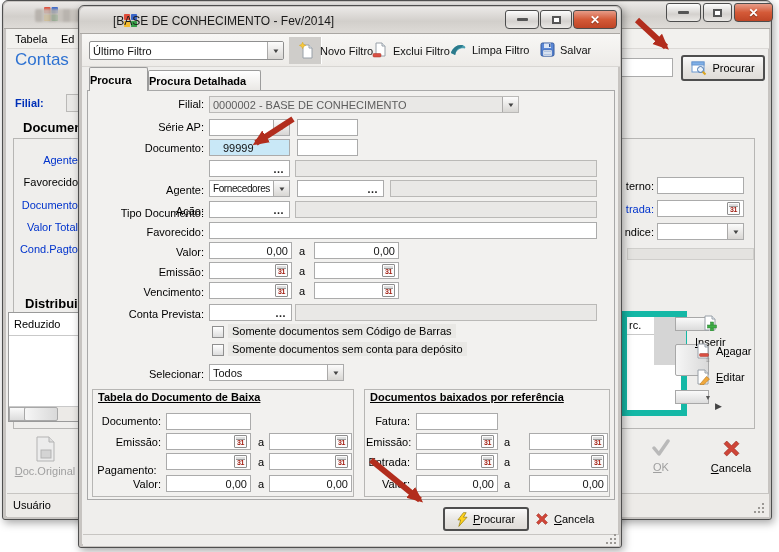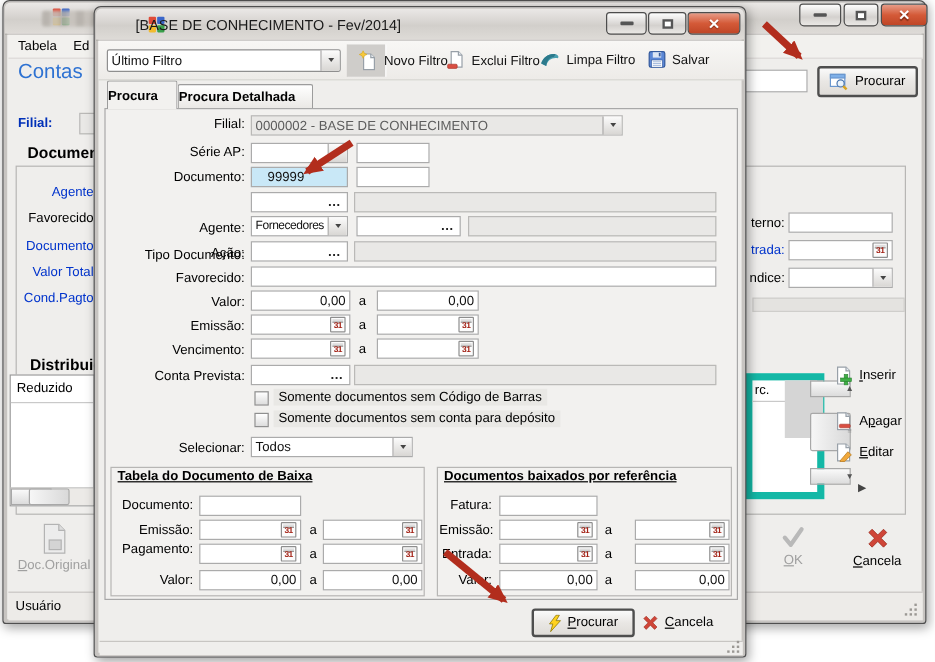--- a/index.html
+++ b/index.html
@@ -150,21 +150,21 @@
       <span class="lb lleft" style="left:2px;top:2px;">rc.</span>
       <span class="lb lleft" style="left:32px;top:2px;">Ob</span>
       <div class="abs" style="left:0;top:17px;width:48px;height:1px;background:#c9c9c9;"></div>
       <div class="abs" style="left:27px;top:0;width:1px;height:48px;background:#d5d5d5;"></div>
       <div class="sbtn abs" style="left:48px;top:0;width:16px;height:14px;">▲</div>
       <div class="sthumb abs" style="left:48px;top:27px;width:16px;height:32px;">≡</div>
       <div class="sbtn abs" style="left:48px;top:73px;width:16px;height:14px;">▼</div>
     </div>
     <span class="lb lleft" style="left:712px;top:400px;color:#444;font-size:9px;">▶</span>
 
-    <div class="flatbtn" style="left:692px;top:304px;">
+    <div class="flatbtn" style="left:692px;top:314px;flex-direction:column;">
       <span>
           <svg width="16" height="16" viewBox="0 0 16 16">
             <path d="M3 1h7l3 3v11H3z" fill="#fff" stroke="#98a0a8"></path>
             <path d="M10 1v3h3" fill="#e8edf2" stroke="#98a0a8"></path>
             <g fill="#3fae46" stroke="#2a7d30" stroke-width=".5">
               <rect x="8.5" y="7" width="3" height="9"></rect>
               <rect x="5.5" y="10" width="9" height="3"></rect>
             </g>
           </svg>
         </span>
@@ -405,21 +405,21 @@
         <span class="lb" style="left:0;top:25px;width:68px;">Documento:</span>
         <div class="fld" style="left:73px;top:23px;width:85px;"></div>
         <span class="lb" style="left:0;top:46px;width:68px;">Emissão:</span>
         <div class="fld" style="left:73px;top:43px;width:85px;">
             <span class="cal"></span>
           </div>
         <span class="a-sep" style="left:165px;top:46px;">a</span>
         <div class="fld" style="left:176px;top:43px;width:83px;">
             <span class="cal"></span>
           </div>
-        <span class="lb" style="left:0;top:62px;width:68px;">Pagamento:</span>
+        <span class="lb" style="left:0;top:74px;width:68px;text-align:center;">Pagamento:</span>
         <div class="fld" style="left:73px;top:63px;width:85px;">
             <span class="cal"></span>
           </div>
         <span class="a-sep" style="left:165px;top:66px;">a</span>
         <div class="fld" style="left:176px;top:63px;width:83px;">
             <span class="cal"></span>
           </div>
         <span class="lb" style="left:0;top:88px;width:68px;">Valor:</span>
         <div class="fld right" style="left:73px;top:85px;width:85px;">
             <span>0,00</span>

